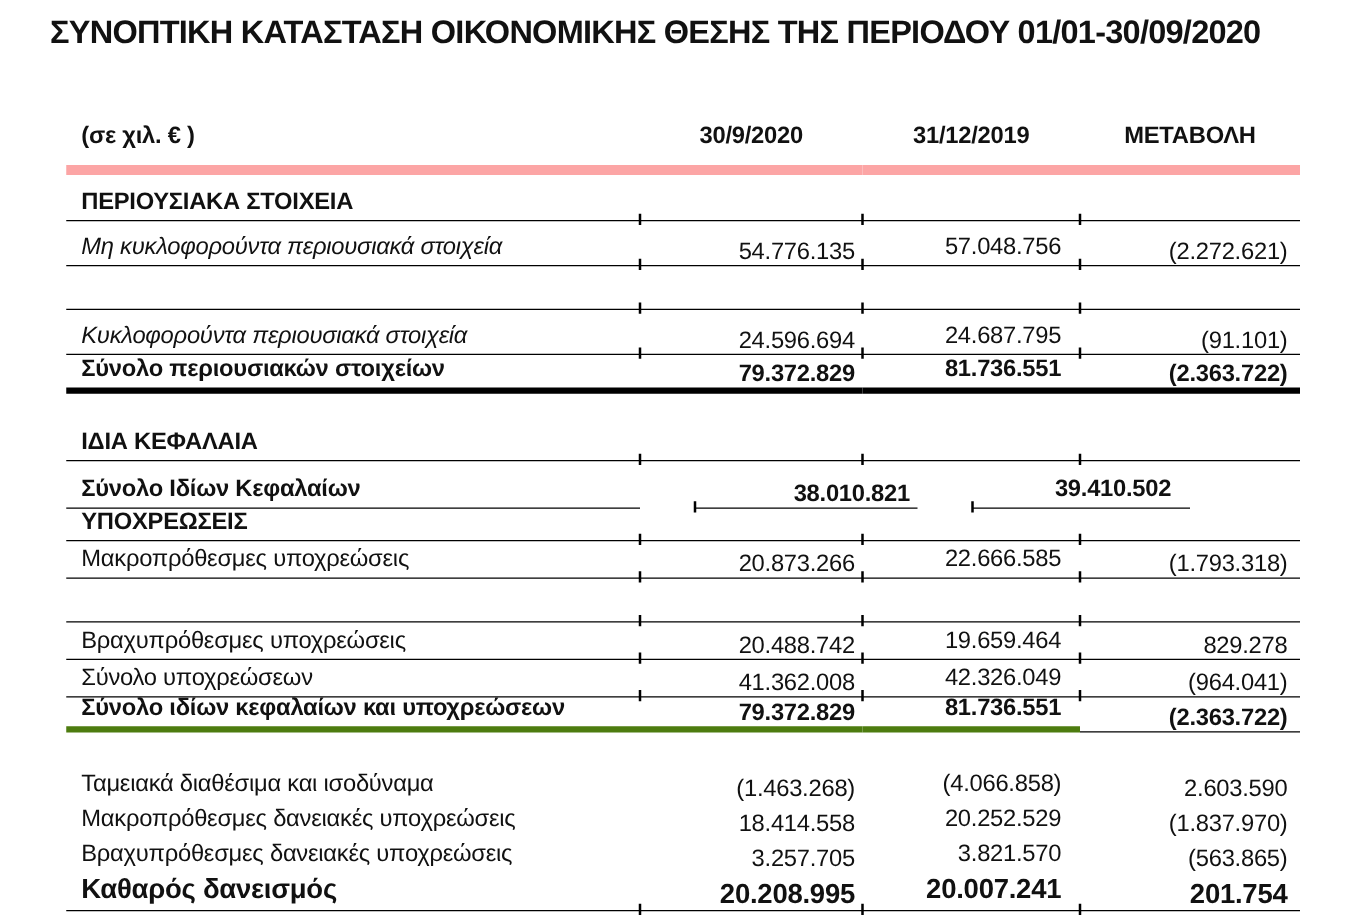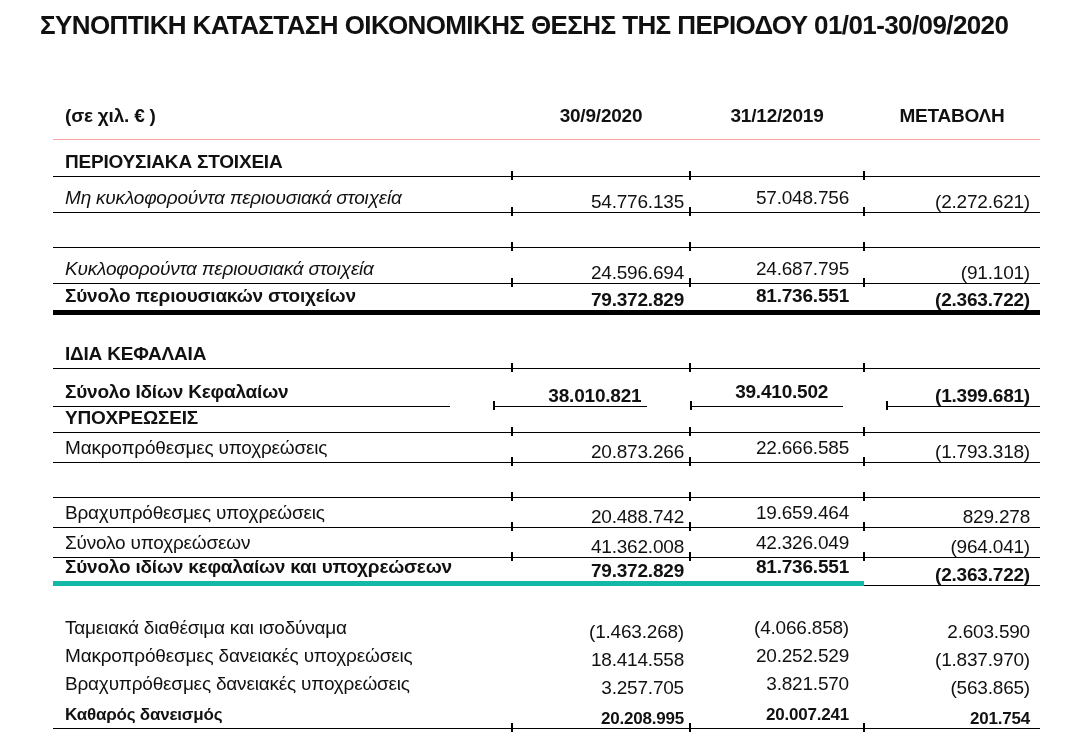--- a/index.html
+++ b/index.html
@@ -23,40 +23,40 @@
     box-sizing:border-box; position:relative;
     font-size:19px; line-height:1.12; white-space:nowrap;
   }
   .label { width:459px; text-align:left;  padding:0 0 4px 12px; }
   .c2    { width:178px; text-align:right; padding:0 6px 0 0; }
   .c3    { width:174px; text-align:right; padding:0 15px 4px 0; }
   .c4    { width:176px; text-align:right; padding:0 10px 0 0; }
 
   
   .row-columns        { height:52px; font-weight:bold; }
-  .row-columns .cell  { border-bottom:1px solid #fca5a5; padding-bottom:13px; }
+  .row-columns .cell  { border-bottom:8px solid #fca5a5; padding-bottom:13px; }
   .row-columns .c2, .row-columns .c3, .row-columns .c4 { text-align:center; padding-right:0; }
   .row-section        { height:37px; font-weight:bold; }
   .row-section-sm     { height:26px; font-weight:bold; }
   .row-item-italic    { height:36px; }
   .row-item-italic .label { font-style:italic; }
   .row-spacer-ruled   { height:35px; }
   .row-total-thick    { height:31px; font-weight:bold;align-items:flex-end; }
   .row-spacer         { height:28px; }
   .row-total-bold-thin{ height:38px; font-weight:bold;gap:44px; }
   .row-item-ruled     { height:30px; }
   .row-total-mixed    { height:28px; font-weight:bold; }
   .row-item-plain     { height:28px; }
   .row-net-debt       { height:31px; font-weight:bold; }
-  .row-net-debt .cell { font-size:17px; }
+  .row-net-debt .cell { font-size:22px; }
 
   
   .rule-thin  .cell { border-bottom:1.5px solid #000; }
   .rule-thick .cell { border-bottom:5px solid #000; }
-  .rule-mixed .label, .rule-mixed .c2, .rule-mixed .c3 { border-bottom:5px solid #14b8a6; }
+  .rule-mixed .label, .rule-mixed .c2, .rule-mixed .c3 { border-bottom:5px solid #4d7c0f; }
   .rule-mixed .c4 { border-bottom:1.5px solid #000; }
 
   
   .rule-thin .c2::before, .rule-thin .c3::before, .rule-thin .c4::before {
     content:""; position:absolute; left:-1px; bottom:-4px;
     width:2px; height:9px; background:#000;
   }
 </style>
 </head>
 <body>
@@ -112,21 +112,20 @@
       <div class="row row-section-sm rule-thin">
     <div class="cell label">ΙΔΙΑ ΚΕΦΑΛΑΙΑ</div>
     <div class="cell num c2"></div>
     <div class="cell num c3"></div>
     <div class="cell num c4"></div>
   </div>
       <div class="row row-total-bold-thin rule-thin">
     <div class="cell label">Σύνολο Ιδίων Κεφαλαίων</div>
     <div class="cell num c2">38.010.821</div>
     <div class="cell num c3">39.410.502</div>
-    <div class="cell num c4">(1.399.681)</div>
   </div>
       <div class="row row-section-sm rule-thin">
     <div class="cell label">ΥΠΟΧΡΕΩΣΕΙΣ</div>
     <div class="cell num c2"></div>
     <div class="cell num c3"></div>
     <div class="cell num c4"></div>
   </div>
       <div class="row row-item-ruled rule-thin">
     <div class="cell label">Μακροπρόθεσμες υποχρεώσεις</div>
     <div class="cell num c2">20.873.266</div>

